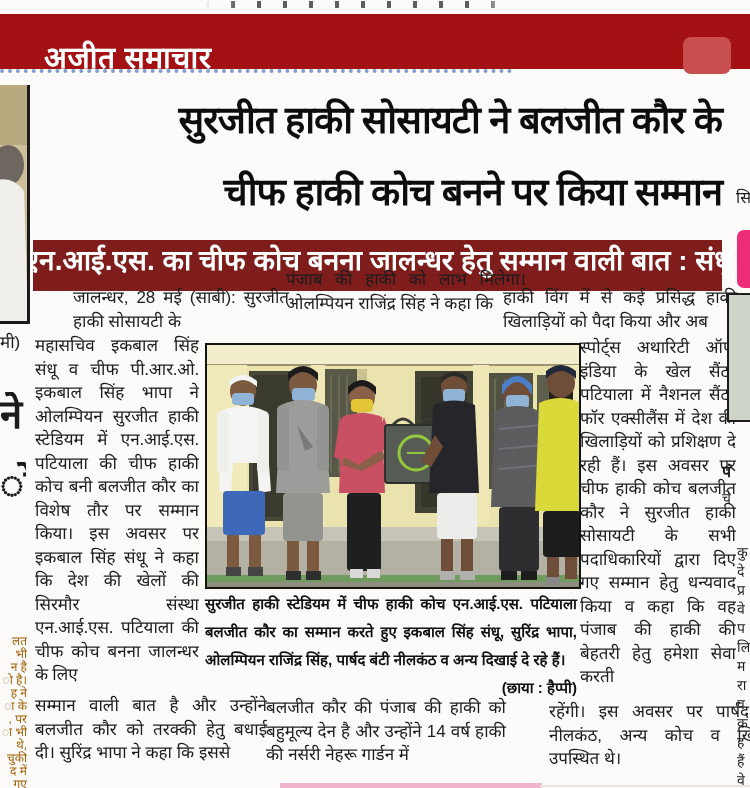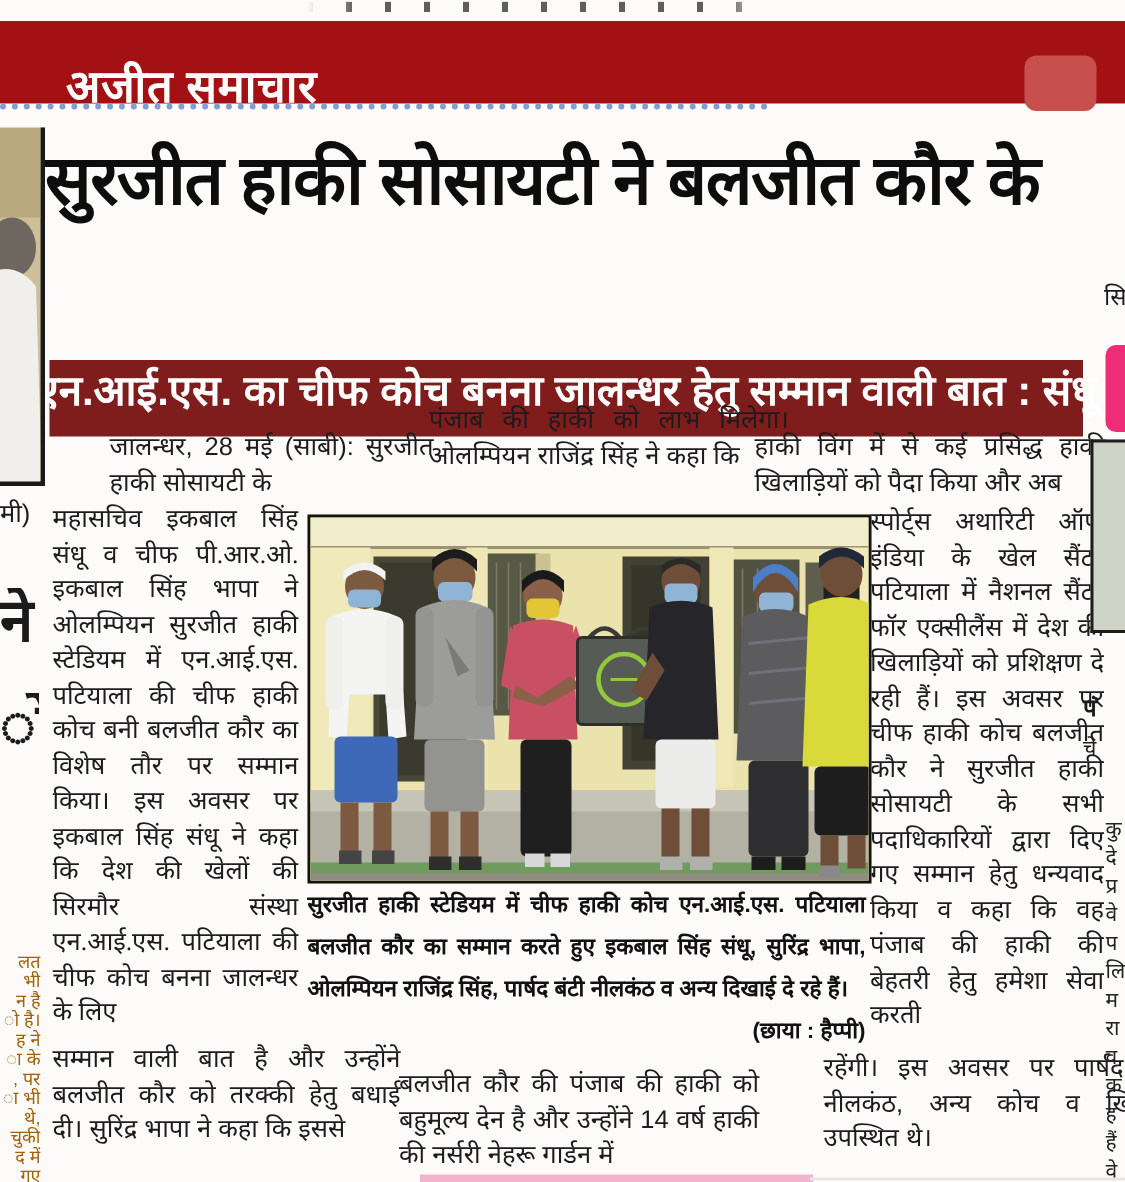--- a/index.html
+++ b/index.html
@@ -20,36 +20,36 @@
     mask-image:linear-gradient(90deg,transparent,black 10%,black 90%,transparent);
     opacity:.75;height:7px;margin-top:1px;}
 
   
   .masthead{left:0;top:14px;width:750px;height:55px;background:#a31115;}
   .masthead-title{left:44px;top:22px;font-size:30px;font-weight:bold;color:#ffffff;letter-spacing:.5px;}
   .masthead-btn{left:683px;top:23px;width:48px;height:37px;background:#c7504f;border-radius:8px;border:none;}
   .dash-line{left:0;top:69px;width:512px;height:0;border-top:4px dotted #7f9fd4;}
 
   
-  .headline{left:30px;top:84px;width:692px;text-align:left;
-    font-size:46px;line-height:72px;font-weight:bold;color:#0d0d0d;letter-spacing:-1px;}
+  .headline{left:30px;top:84px;width:692px;text-align:right;
+    font-size:38px;line-height:72px;font-weight:bold;color:#0d0d0d;letter-spacing:-1px;}
 
   
   .subhead{left:33px;top:240px;width:689px;height:51px;background:#7f1d1d;
     display:flex;justify-content:center;}
   .subhead-text{color:#ffffff;font-size:28px;font-weight:bold;white-space:nowrap;}
   .subhead-frag{left:737px;top:230px;width:13px;height:58px;background:#ee2d78;border-radius:7px 0 0 7px;}
 
   
   .body-txt{font-size:17px;line-height:23.5px;text-align:justify;color:#1c1c1c;}
   .col1a{left:35px;top:286px;width:216px;margin-left:38px;}
   .col1b{left:35px;top:334px;width:164px;height:354px;overflow:hidden;font-family:Liberation Serif, serif;}
   .col1c{left:35px;top:694px;width:232px;}
   .col2top{left:263px;top:268px;width:240px;margin-left:23px;}
-  .col2bot{left:266px;top:696px;width:240px;margin-top:15px;}
+  .col2bot{left:266px;top:696px;width:240px;}
   .col3top{left:503px;top:286px;width:234px;}
   .col3side{left:580px;top:336px;width:156px;height:356px;overflow:hidden;}
   .col3bot{left:503px;top:700px;width:236px;margin-left:46px;}
 
   
   .photo{left:205px;top:343px;width:372px;height:242px;border:2px solid #14140f;box-sizing:content-box;background:#eae3ae;}
   .caption{left:205px;top:590px;width:372px;font-size:15px;line-height:28px;font-weight:bold;text-align:justify;color:#111;}
   .credit{float:right;font-weight:bold;}
 
   
@@ -78,20 +78,21 @@
 </div>
 
 <div class="abs masthead">
   <div class="abs masthead-title">अजीत समाचार</div>
   <button class="abs masthead-btn"></button>
 </div>
 <div class="abs dash-line"></div>
 
 <div class="abs headline">
   <div>सुरजीत हाकी सोसायटी ने बलजीत कौर के</div>
+  <div>चीफ हाकी कोच बनने पर किया सम्मान</div>
 </div>
 
 <div class="abs subhead">
   <div class="subhead-text">एन.आई.एस. का चीफ कोच बनना जालन्धर हेतु सम्मान वाली बात : संधू</div>
 </div>
 <div class="abs subhead-frag"></div>
 
 <div class="abs body-txt col1a">जालन्धर, 28 मई (साबी): सुरजीत हाकी सोसायटी के</div>
 <div class="abs body-txt col1b">महासचिव इकबाल सिंह संधू व चीफ पी.आर.ओ. इकबाल सिंह भापा ने ओलम्पियन सुरजीत हाकी स्टेडियम में एन.आई.एस. पटियाला की चीफ हाकी कोच बनी बलजीत कौर का विशेष तौर पर सम्मान किया। इस अवसर पर इकबाल सिंह संधू ने कहा कि देश की खेलों की सिरमौर संस्था एन.आई.एस. पटियाला की चीफ कोच बनना जालन्धर के लिए</div>
 <div class="abs body-txt col1c">सम्मान वाली बात है और उन्होंने बलजीत कौर को तरक्की हेतु बधाई दी। सुरिंद्र भापा ने कहा कि इससे</div>

